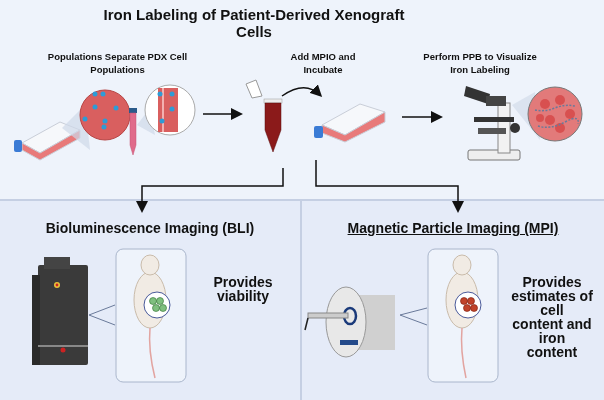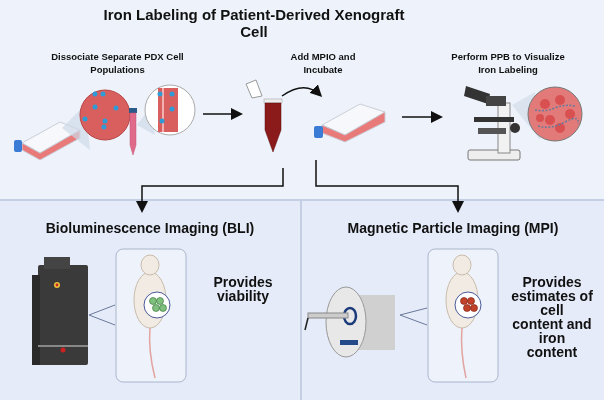--- a/index.html
+++ b/index.html
@@ -14,43 +14,43 @@
   .divider-v{left:300px;top:200px;width:2px;height:200px;background:#c5cfe3;}
   .panel-title{font-weight:bold;font-size:14px;text-align:center;}
   .desc{font-weight:bold;font-size:14px;line-height:14px;text-align:center;}
   svg{position:absolute;left:0;top:0;}
 </style>
 </head>
 <body>
 
 <div class="abs title">
   <div>Iron Labeling of Patient-Derived Xenograft</div>
-  <div>Cell</div>
+  <div>Cells</div>
 </div>
 
 <div class="abs step" style="left:30px;width:175px;top:50px;">
-  <div>Dissociate Separate PDX Cell</div>
+  <div>Populations Separate PDX Cell</div>
   <div>Populations</div>
 </div>
 <div class="abs step" style="left:268px;width:110px;top:50px;">
   <div>Add MPIO and</div>
   <div>Incubate</div>
 </div>
-<div class="abs step" style="left:428px;width:160px;top:50px;">
+<div class="abs step" style="left:400px;width:160px;top:50px;">
   <div>Perform PPB to Visualize</div>
   <div>Iron Labeling</div>
 </div>
 
 <div class="abs panel panel-left"></div>
 <div class="abs panel panel-right"></div>
 <div class="abs divider-h"></div>
 <div class="abs divider-v"></div>
 
 <div class="abs panel-title" style="left:0;width:300px;top:220px;">Bioluminescence Imaging (BLI)</div>
-<div class="abs panel-title" style="left:302px;width:302px;top:220px;">Magnetic Particle Imaging (MPI)</div>
+<div class="abs panel-title" style="left:302px;width:302px;top:220px;text-decoration:underline;">Magnetic Particle Imaging (MPI)</div>
 
 <div class="abs desc" style="left:188px;width:110px;top:275px;">
   <div>Provides</div>
   <div>viability</div>
 </div>
 <div class="abs desc" style="left:500px;width:104px;top:275px;">
   <div>Provides</div>
   <div>estimates of cell</div>
   <div>content and iron</div>
   <div>content</div>

